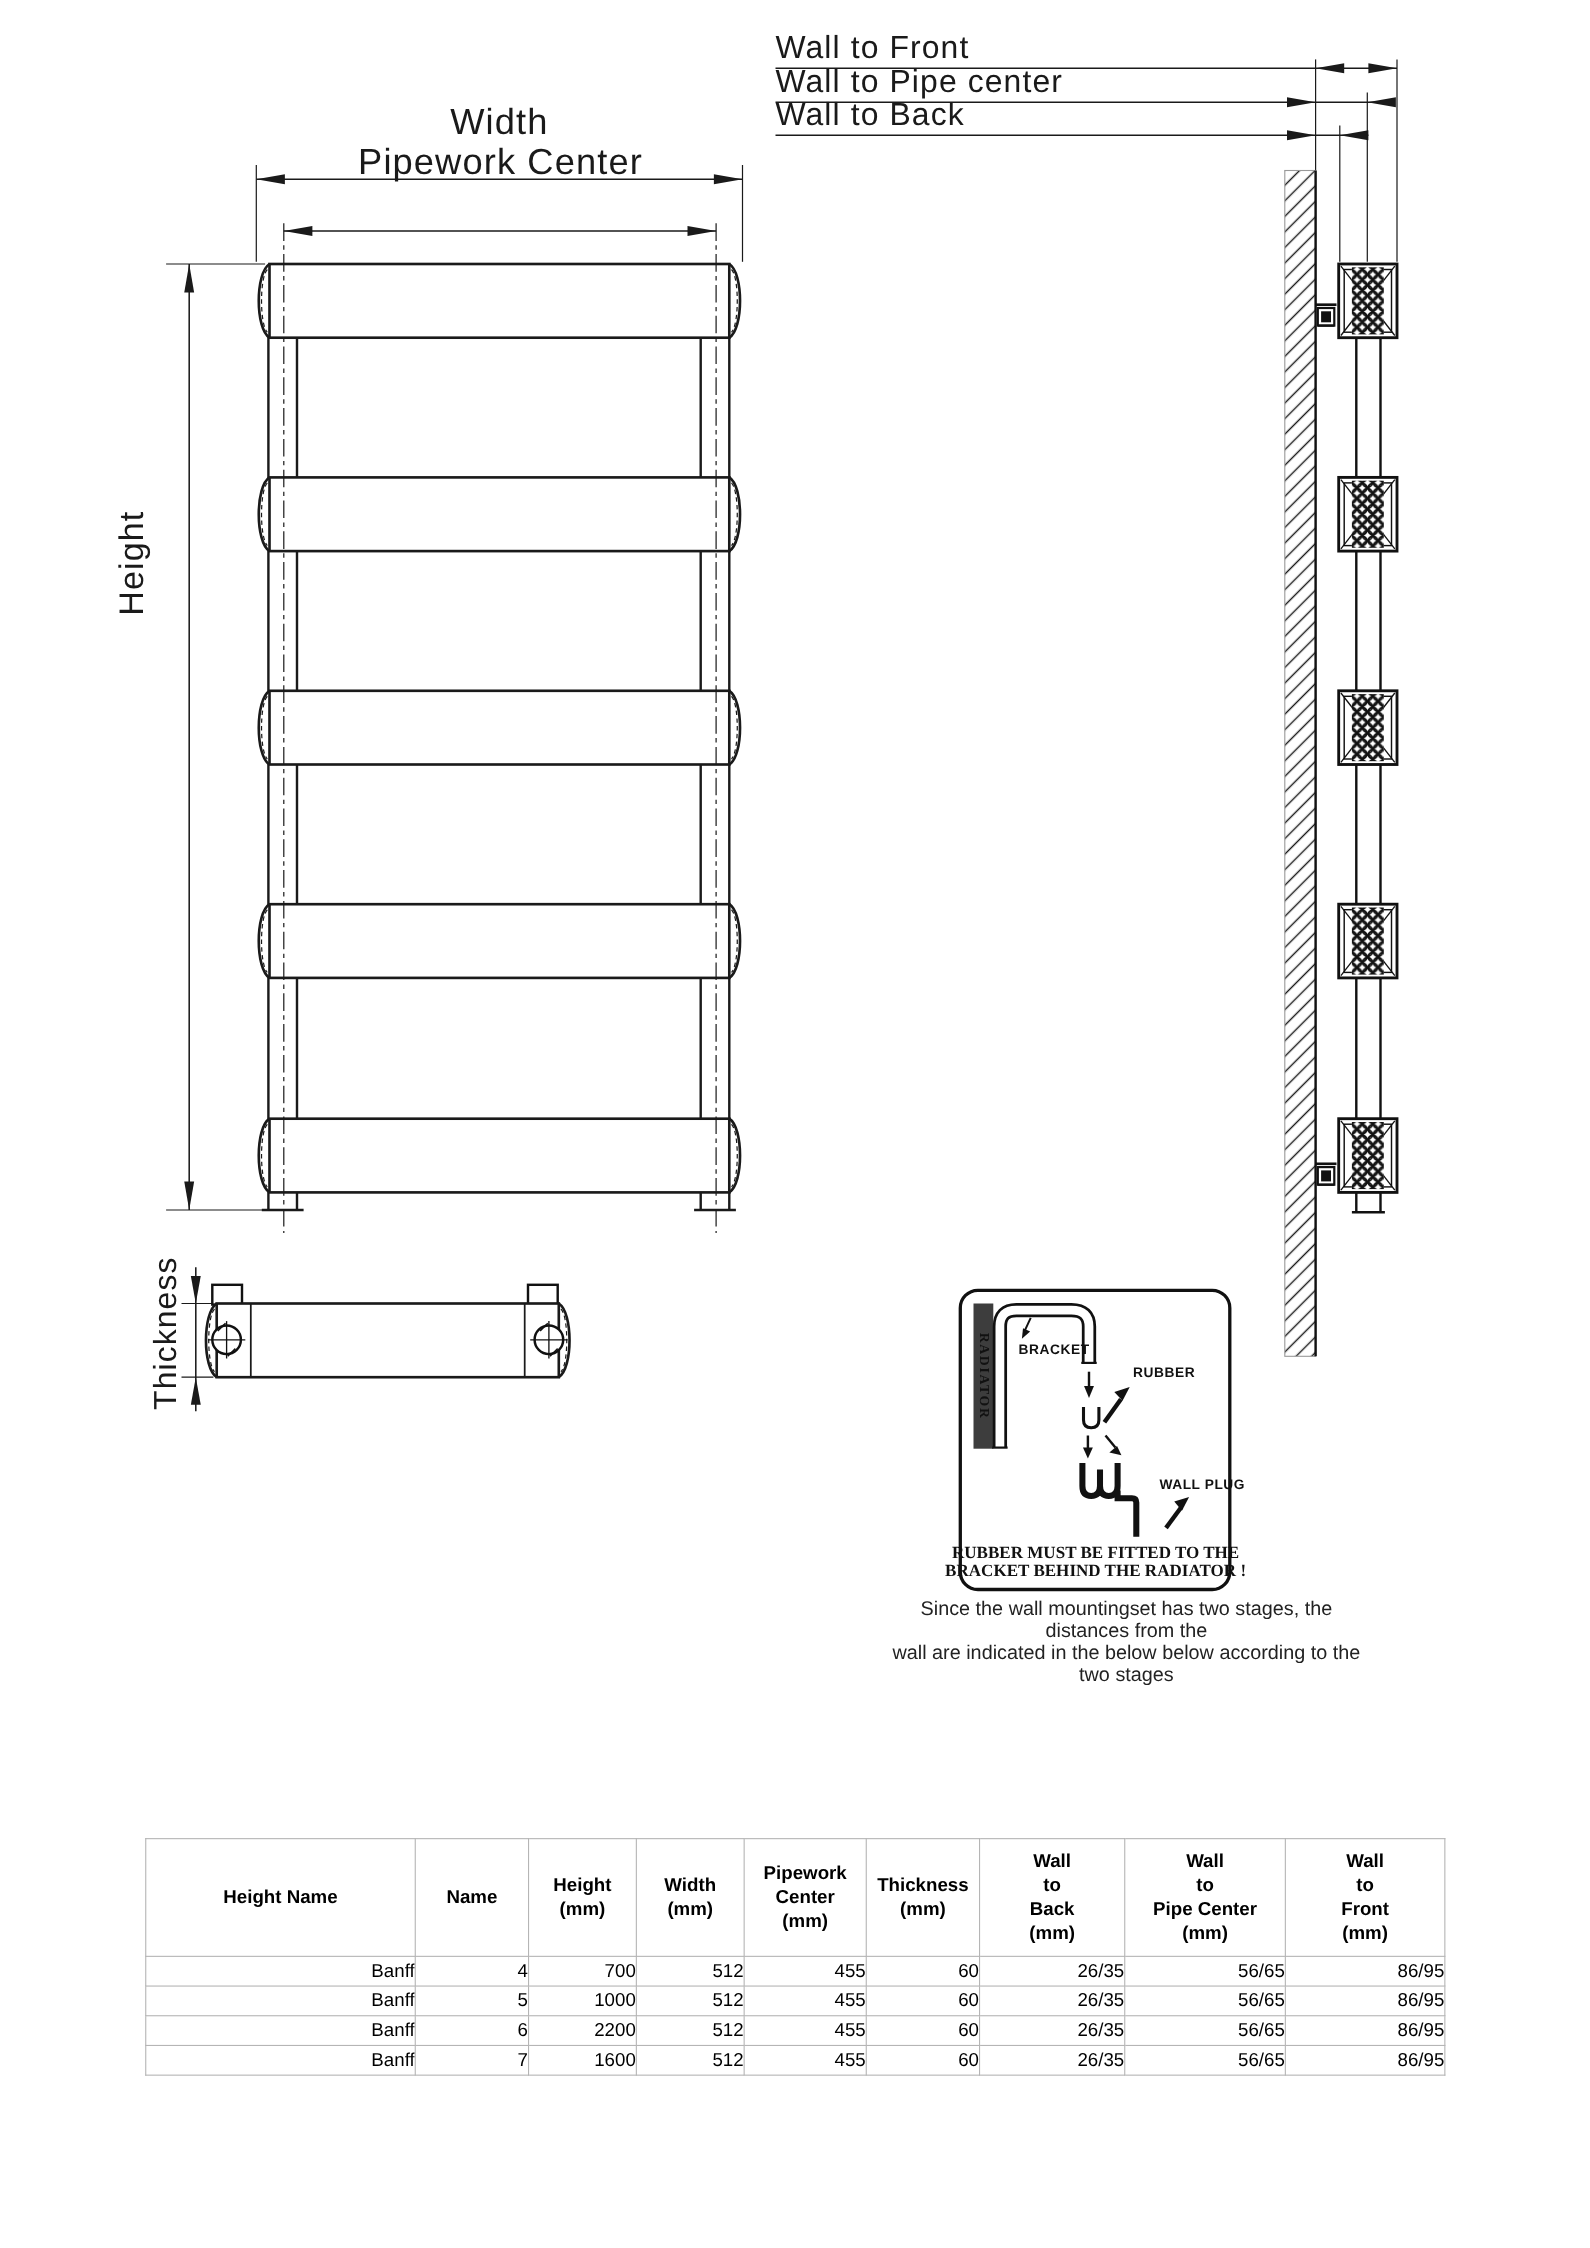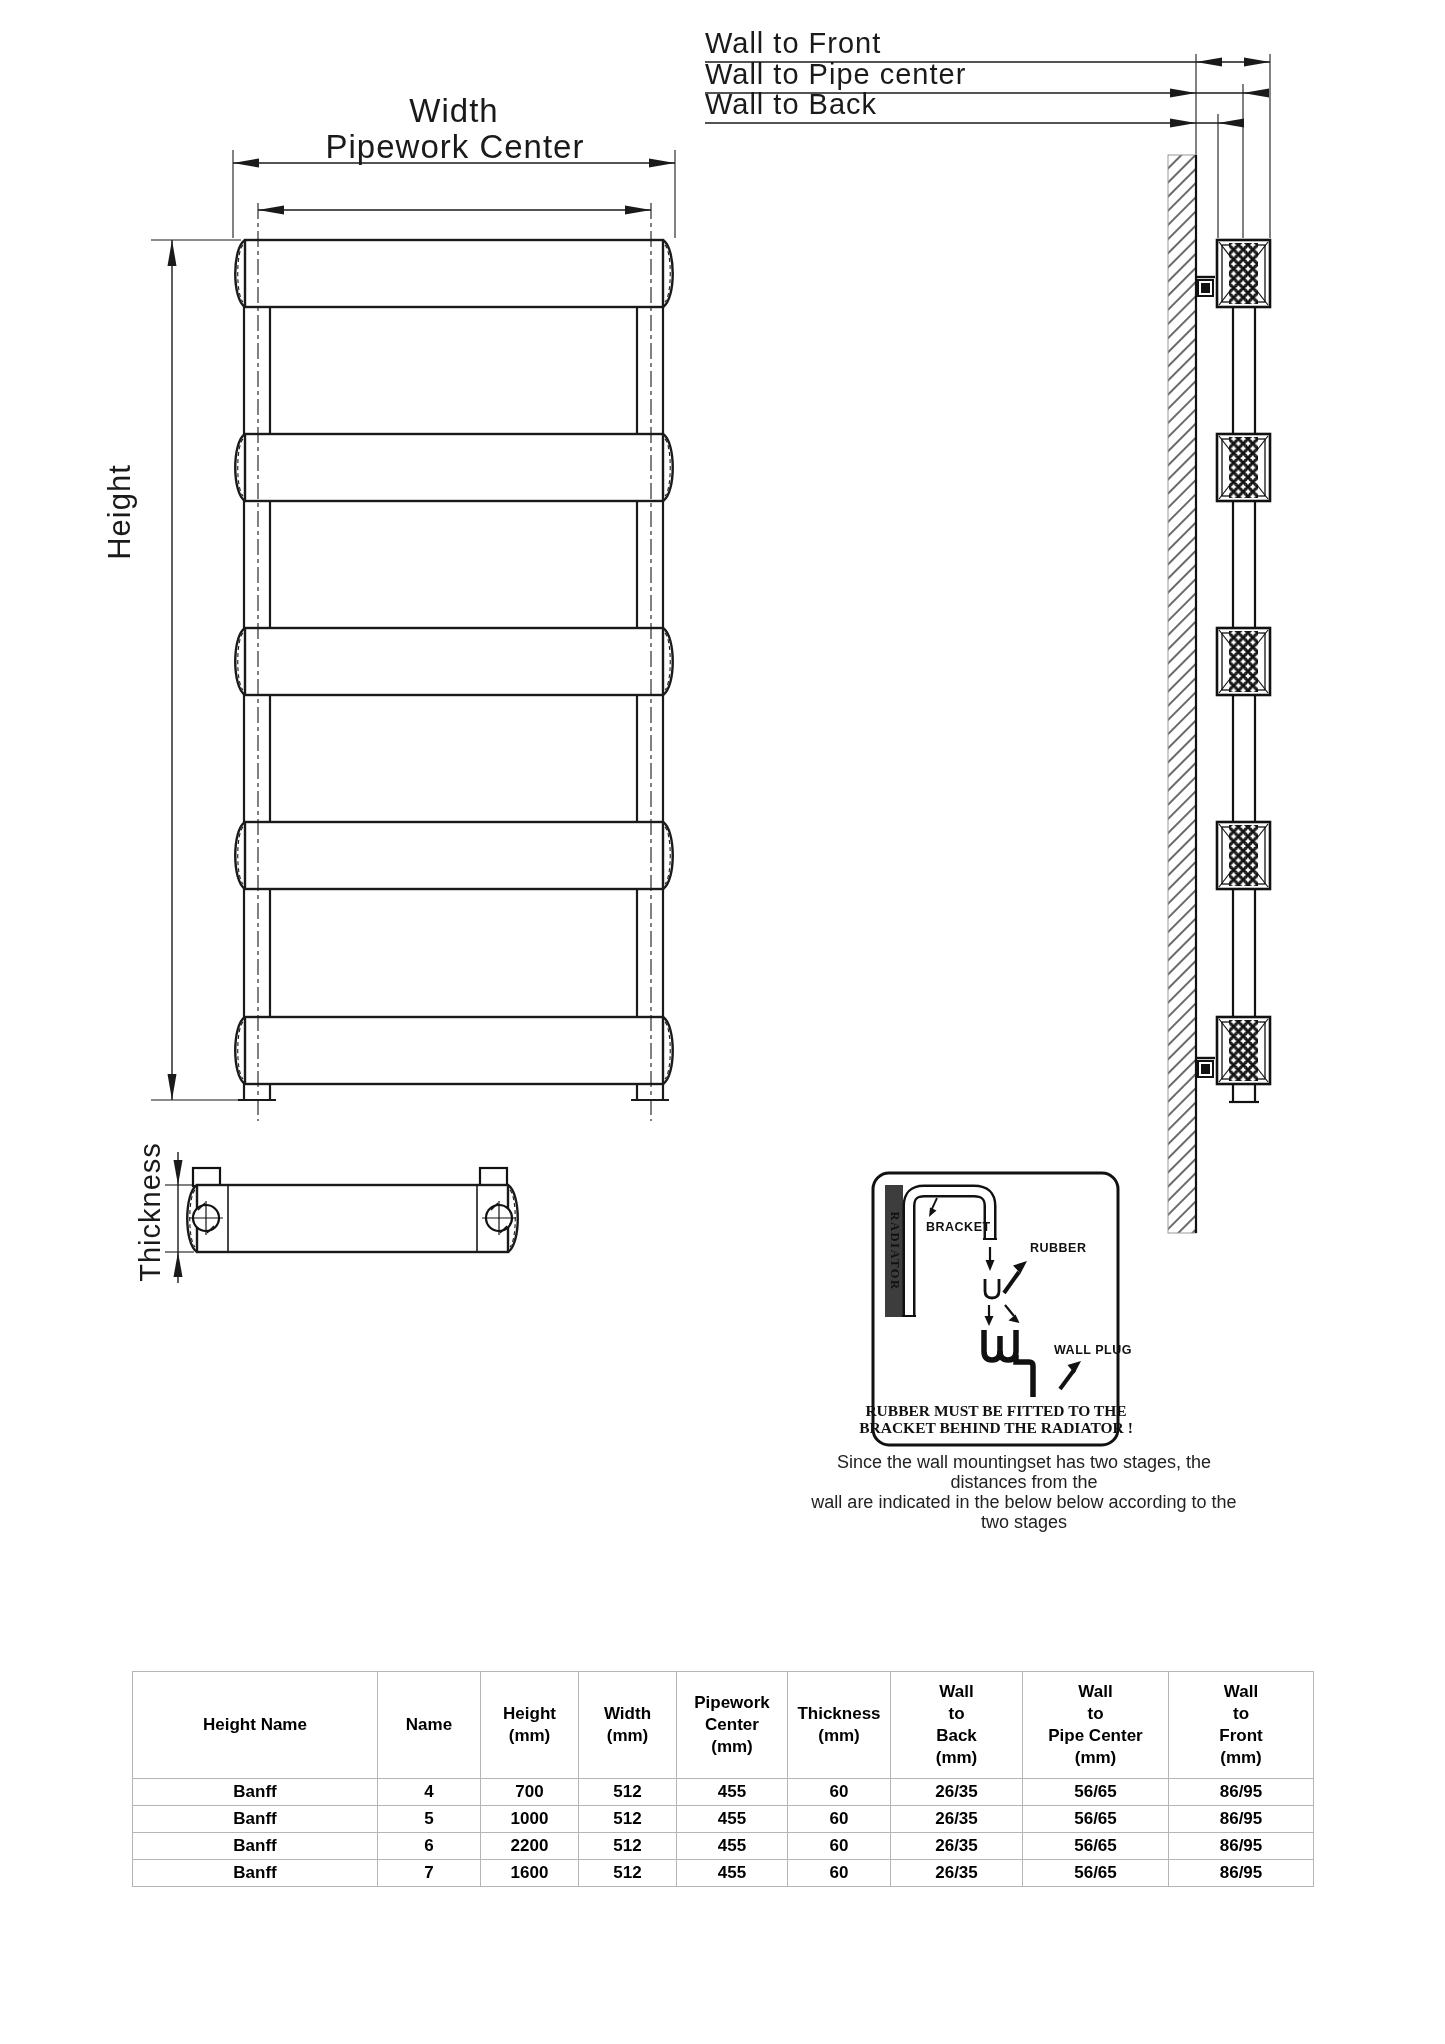--- a/index.html
+++ b/index.html
@@ -9,21 +9,21 @@
   .dim-label{font-family:"Liberation Sans",sans-serif;font-weight:400;fill:#1a1a1a;letter-spacing:1px;}
   .small-bold{font-family:"Liberation Sans",sans-serif;font-weight:bold;fill:#111;}
   .serif-bold{font-family:"Liberation Serif",serif;font-weight:bold;fill:#111;}
   .note{position:absolute;left:776px;top:1452px;width:432px;text-align:center;
         font-size:18px;line-height:20px;color:#222;font-weight:400;margin-left:32px;}
   .spec-table{position:absolute;left:132px;top:1671px;width:1181px;border-collapse:collapse;
         table-layout:fixed;font-size:17px;color:#000;}
   .spec-table td,.spec-table th{border:1px solid #b5b5b5;text-align:center;vertical-align:middle;
         padding:0;overflow:hidden;}
   .spec-table thead th{height:106px;font-weight:bold;white-space:pre-line;line-height:22px;}
-  .spec-table tbody td{height:26px;font-weight:bold;}
+  .spec-table tbody td{height:26px;font-weight:normal;text-align:right;}
 </style>
 </head>
 <body>
 
 <div class="page">
 
 <svg class="drawing" width="1445" height="1630" viewBox="0 0 1445 1630" xmlns="http://www.w3.org/2000/svg">
   <defs>
     <pattern id="hatch" patternUnits="userSpaceOnUse" width="10" height="10" patternTransform="rotate(45)">
       <line x1="5" y1="-1" x2="5" y2="11" stroke="#1a1a1a" stroke-width="1.3"></line>

